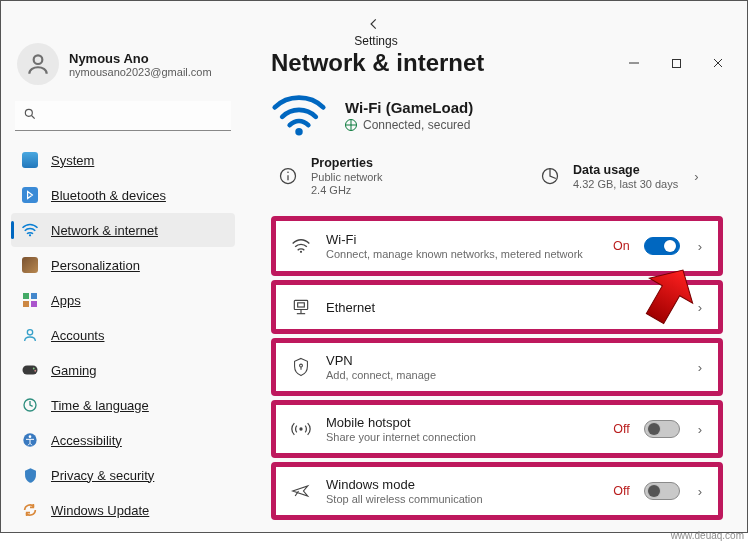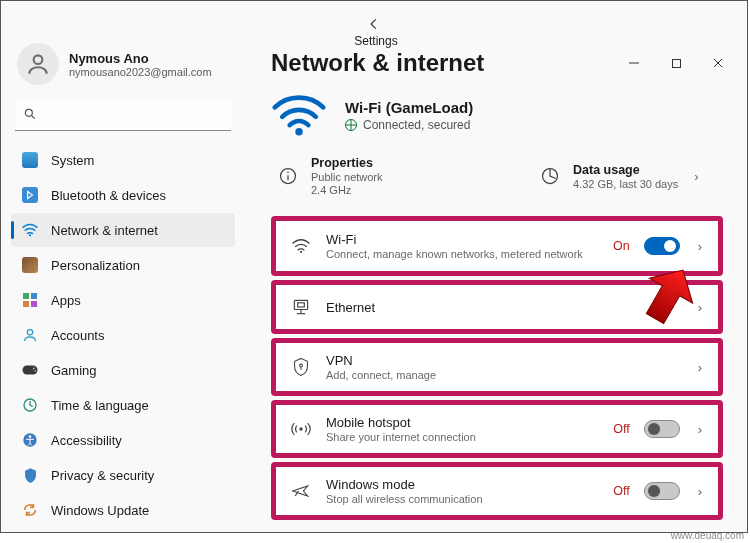--- a/index.html
+++ b/index.html
@@ -52,20 +52,21 @@
     flex:1; border:none; outline:none; background:transparent;
     font-size:13px; color:#333;
   }
   .search .icon { color:#555; font-size:13px;}
   .nav { display:flex; flex-direction:column; gap:1px; }
   .nav-item {
     display:flex; align-items:center; gap:12px;
     height:34px; padding:0 10px; border-radius:4px;
     font-size:13px; color:#1a1a1a;
     position:relative;
+    text-decoration:underline;
   }
   .nav-item.active { background:#ececec; }
   .nav-item.active::before {
     content:""; position:absolute; left:0; top:8px; bottom:8px;
     width:3px; background:#0067c0; border-radius:2px;
   }
   .nav-icon { width:18px; height:18px; display:flex; align-items:center; justify-content:center; font-size:15px; }
   .content { flex:1; padding:10px 24px 10px 30px; overflow:auto; }
   h1 { font-size:24px; font-weight:600; margin:4px 0 14px 0; }
   .hero { display:flex; gap:18px; align-items:center; margin-bottom:12px;}

